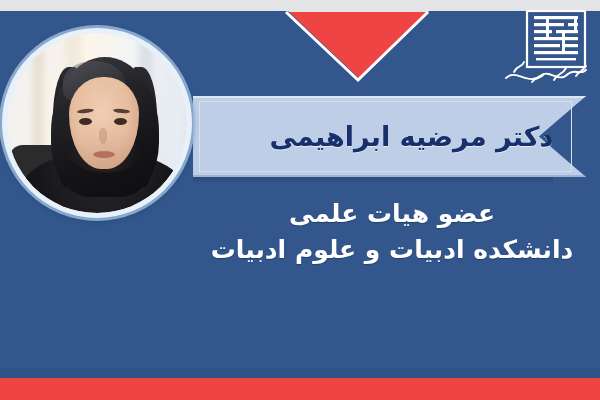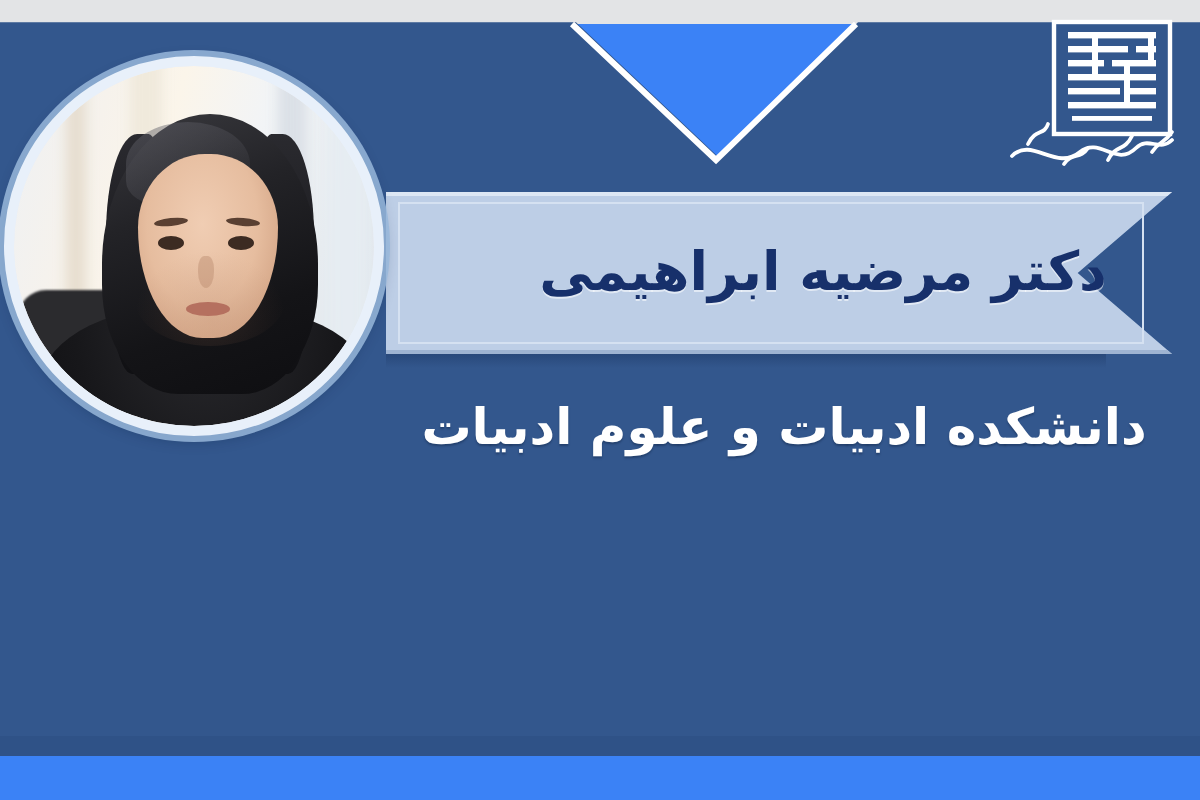--- a/index.html
+++ b/index.html
@@ -12,21 +12,21 @@
     width: 600px;
     height: 400px;
     overflow: hidden;
     font-family: "DejaVu Sans", "Liberation Sans", sans-serif;
   }
 
   .card {
     position: relative;
     width: 600px;
     height: 400px;
-    background: #3b82f6;
+    background: #ef4444;
     overflow: hidden;
   }
 
   
   .top-strip {
     position: absolute;
     left: 0; top: 0;
     width: 600px; height: 12px;
     background: #e3e4e6;
   }
@@ -338,20 +338,21 @@
       <div class="brow l"></div>
       <div class="brow r"></div>
       <div class="eye l"></div>
       <div class="eye r"></div>
       <div class="nose"></div>
       <div class="mouth"></div>
     </div>
   </div>
 
   <div class="subtitle">
+    <div class="subtitle-line l1">عضو هیات علمی</div>
     <div class="subtitle-line l2">دانشکده ادبیات و علوم ادبیات</div>
   </div>
 
   <div class="logo">
     <svg width="96" height="86" viewBox="0 0 96 86" xmlns="http://www.w3.org/2000/svg">
 
       <rect x="31" y="5" width="58" height="56" fill="none" stroke="#ffffff" stroke-width="2.2"></rect>
 
       <g fill="#ffffff">
         <rect x="38" y="10" width="44" height="3.2"></rect>

